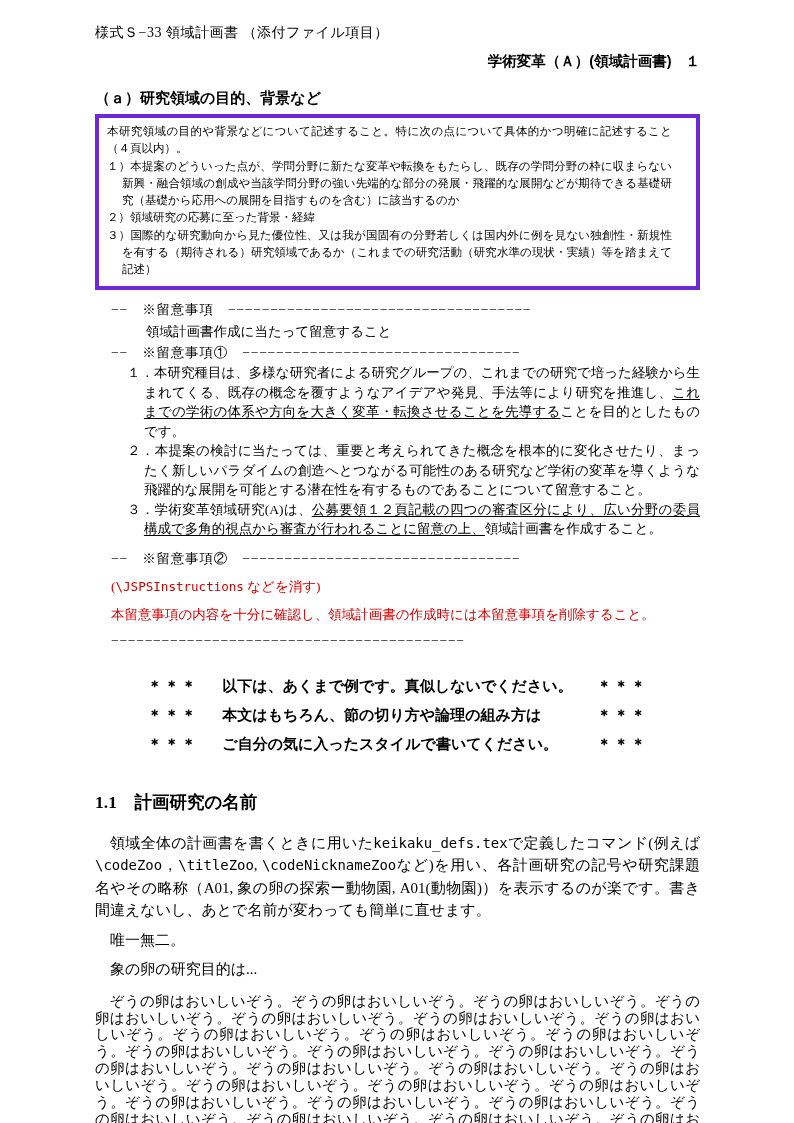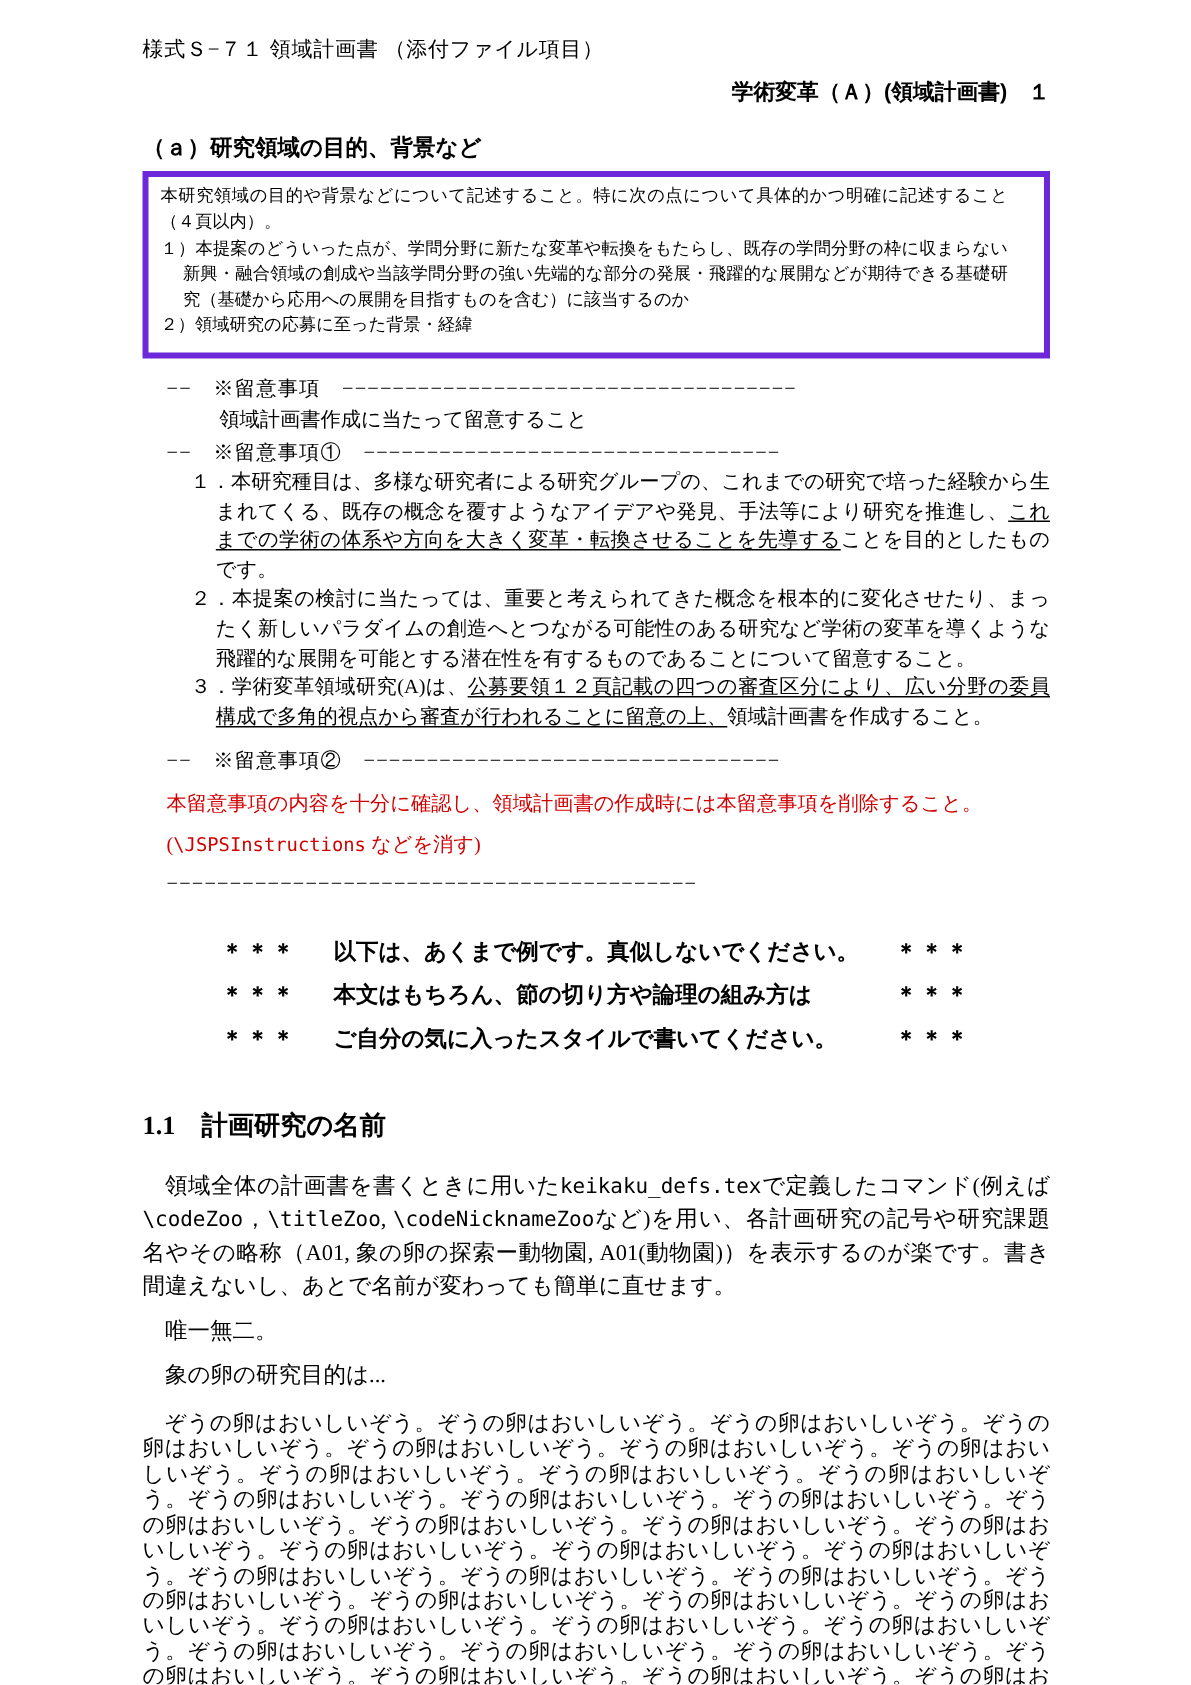--- a/index.html
+++ b/index.html
@@ -40,49 +40,50 @@
   .sec11 .ttl{font-family:Liberation Mono, monospace;}
   .body-par{margin:0;font-size:15px;line-height:1.5;text-align:justify;text-indent:1em;}
   .body-par.short{margin-top:7px;}
   .egg{margin:12px 0 0 0;font-size:14.5px;line-height:1.17;text-align:justify;text-indent:1em;}
 </style>
 </head>
 <body>
 
 <div class="page">
 
-  <div class="hdr-left">様式Ｓ−７１ 領域計画書 （添付ファイル項目）</div>
+  <div class="hdr-left">様式Ｓ−33 領域計画書 （添付ファイル項目）</div>
 
   <div class="hdr-right">
     <span>学術変革（Ａ）(領域計画書)</span><span class="pgnum">１</span>
   </div>
 
   <div class="sec-a">（ａ）研究領域の目的、背景など</div>
 
   <div class="instr-box">
     <div>本研究領域の目的や背景などについて記述すること。特に次の点について具体的かつ明確に記述すること（４頁以内）。</div>
     <div class="box-item">１）本提案のどういった点が、学問分野に新たな変革や転換をもたらし、既存の学問分野の枠に収まらない新興・融合領域の創成や当該学問分野の強い先端的な部分の発展・飛躍的な展開などが期待できる基礎研究（基礎から応用への展開を目指すものを含む）に該当するのか</div>
     <div class="box-item">２）領域研究の応募に至った背景・経緯</div>
+    <div class="box-item">３）国際的な研究動向から見た優位性、又は我が国固有の分野若しくは国内外に例を見ない独創性・新規性を有する（期待される）研究領域であるか（これまでの研究活動（研究水準の現状・実績）等を踏まえて記述）</div>
   </div>
 
   <div class="notes">
     <div class="dash-line">−−　※留意事項　−−−−−−−−−−−−−−−−−−−−−−−−−−−−−−−−−−−−</div>
     <div class="notes-sub">領域計画書作成に当たって留意すること</div>
     <div class="dash-line">−−　※留意事項①　−−−−−−−−−−−−−−−−−−−−−−−−−−−−−−−−−</div>
 
     <div class="notes-item"><span>１．本研究種目は、多様な研究者による研究グループの、これまでの研究で培った経験から生まれてくる、既存の概念を覆すようなアイデアや発見、手法等により研究を推進し、</span><span class="ul">これまでの学術の体系や方向を大きく変革・転換させることを先導する</span><span>ことを目的としたものです。</span></div>
     <div class="notes-item"><span>２．本提案の検討に当たっては、重要と考えられてきた概念を根本的に変化させたり、まったく新しいパラダイムの創造へとつながる可能性のある研究など学術の変革を導くような飛躍的な展開を可能とする潜在性を有するものであることについて留意すること。</span><span class="ul"></span><span></span></div>
     <div class="notes-item"><span>３．学術変革領域研究(A)は、</span><span class="ul">公募要領１２頁記載の四つの審査区分により、広い分野の委員構成で多角的視点から審査が行われることに留意の上、</span><span>領域計画書を作成すること。</span></div>
 
     <div class="dash-line notes2-hdr">−−　※留意事項②　−−−−−−−−−−−−−−−−−−−−−−−−−−−−−−−−−</div>
 
   </div>
 
+  <div class="warning second"><span>(</span><span class="tt">\JSPSInstructions</span><span> などを消す)</span></div>
   <div class="warning">本留意事項の内容を十分に確認し、領域計画書の作成時には本留意事項を削除すること。</div>
-  <div class="warning second"><span>(</span><span class="tt">\JSPSInstructions</span><span> などを消す)</span></div>
 
   <div class="bottom-divider">−−−−−−−−−−−−−−−−−−−−−−−−−−−−−−−−−−−−−−−−−−</div>
 
   <div class="example">
     <span class="stars">＊＊＊</span>
     <span>以下は、あくまで例です。真似しないでください。</span>
     <span class="stars">＊＊＊</span>
     <span class="stars">＊＊＊</span>
     <span>本文はもちろん、節の切り方や論理の組み方は</span>
     <span class="stars">＊＊＊</span>

